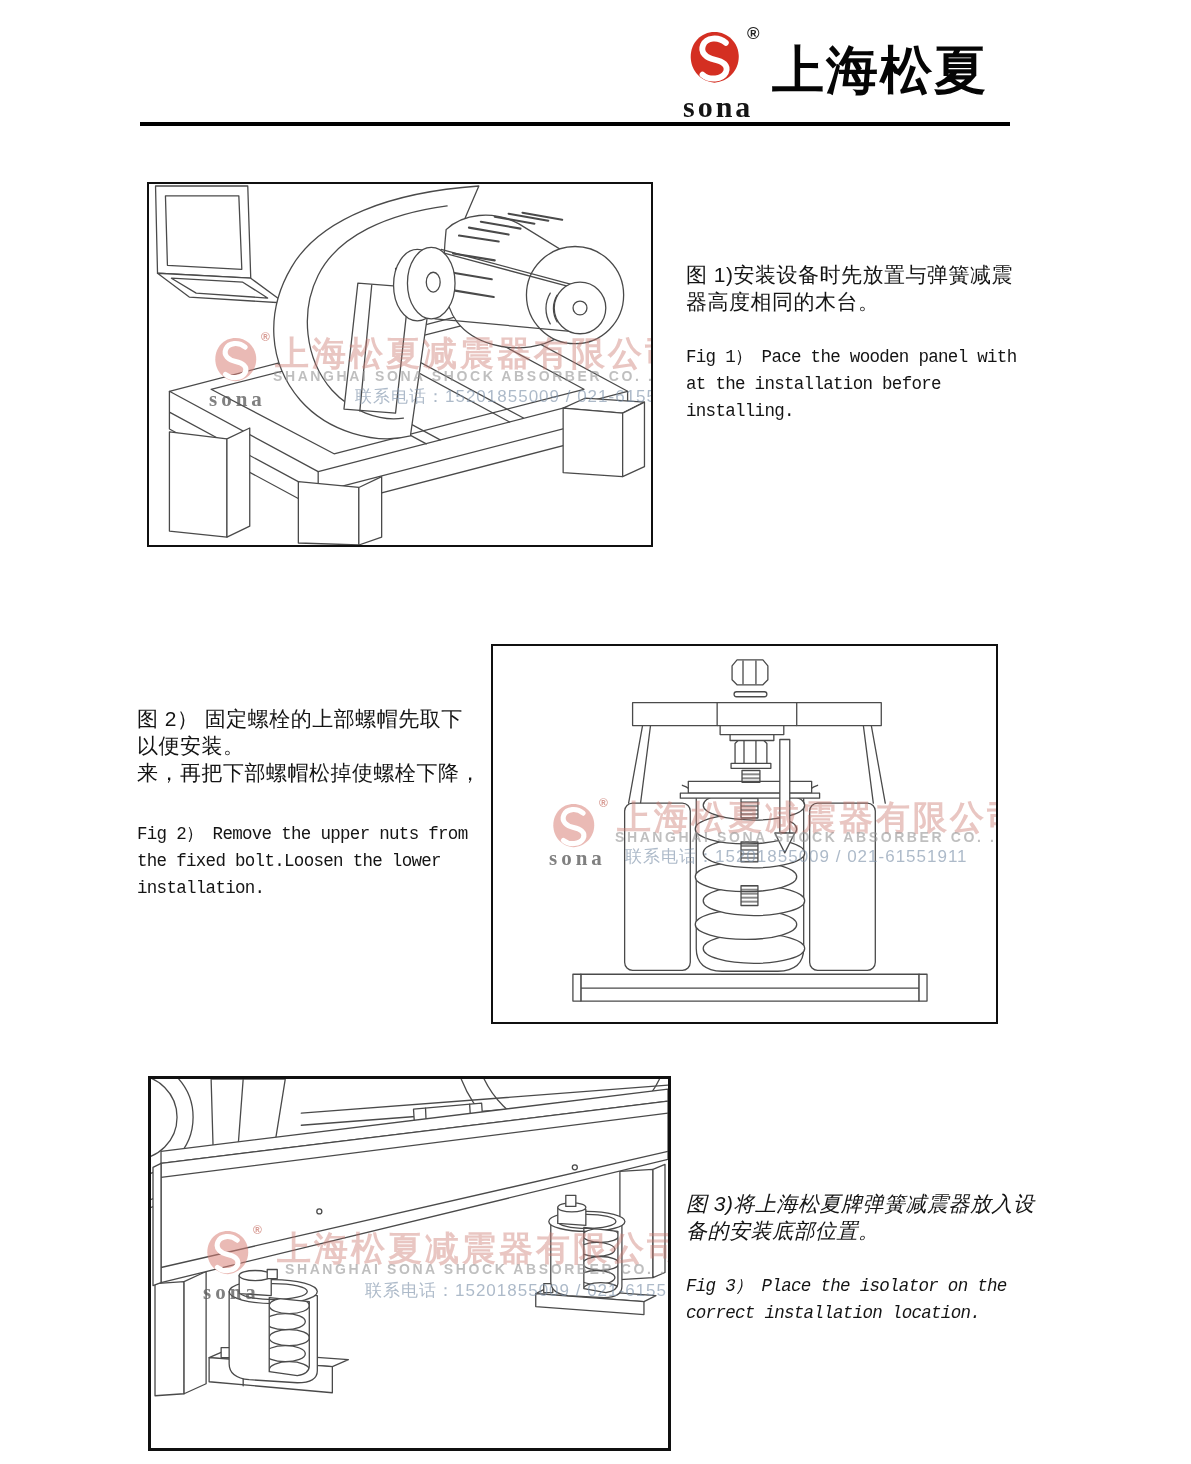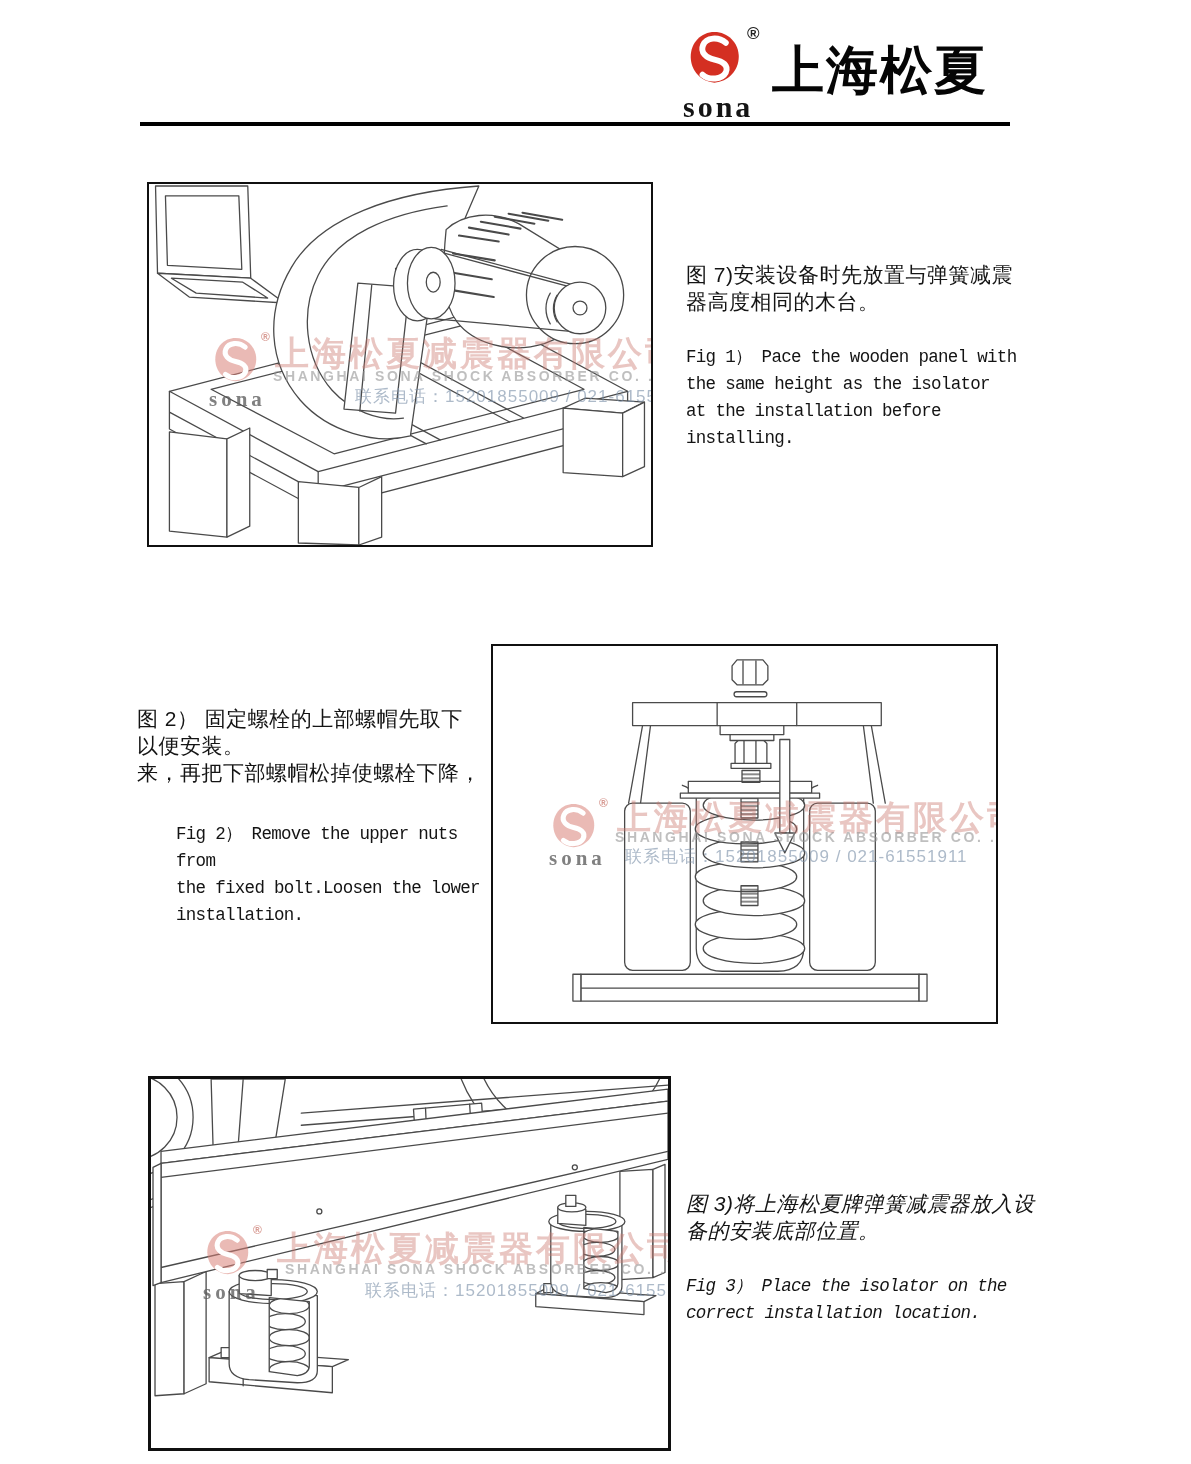--- a/index.html
+++ b/index.html
@@ -45,21 +45,21 @@
   #fig3 .wm-en{left:134px;top:182px;}   #fig3 .wm-ph{left:214px;top:200px;}
 
   
   .cap{position:absolute;}
   .cap .cn div{font-size:21px;line-height:27px;letter-spacing:0.5px;color:#141414;}
   .cap .en{margin-top:29px;}
   .cap .en div{font-family:"Liberation Mono",monospace;font-size:17.5px;line-height:27px;
                letter-spacing:-0.7px;color:#141414;}
   #cap1{left:686px;top:261px;width:336px;}
   #cap2{left:137px;top:705px;width:356px;}
-  #cap2 .en{margin-top:35px;margin-left:39px;}
+  #cap2 .en{margin-top:35px;}
   #cap3{left:686px;top:1190px;width:376px;font-style:italic;}
 </style>
 </head>
 <body>
 
 <div class="page">
 
   <div>
     <svg class="hdr-logo" width="54" height="58" viewBox="0 0 100 104">
       <path fill="#d42f22" d="M49,2 C74,2 94,22 94,48 C94,74 74,94 49,96 C24,94 5,74 5,48 C5,22 24,2 49,2 Z"></path>
@@ -123,26 +123,25 @@
       <div class="wm-reg">®</div>
       <div class="wm-sona">sona</div>
       <div class="wm-cn">上海松夏减震器有限公司</div>
       <div class="wm-en">SHANGHAI SONA SHOCK ABSORBER CO. . LTD</div>
       <div class="wm-ph">联系电话：15201855009 / 021-61551911</div>
     </div>
   </div>
 
   <div class="cap" id="cap1">
     <div class="cn">
-      <div>图 7)安装设备时先放置与弹簧减震</div>
+      <div>图 1)安装设备时先放置与弹簧减震</div>
       <div>器高度相同的木台。</div>
     </div>
     <div class="en">
       <div>Fig 1） Pace the wooden panel with</div>
-      <div>the same height as the isolator</div>
       <div>at the installation before</div>
       <div>installing.</div>
     </div>
   </div>
 
   <div class="cap" id="cap2">
     <div class="cn">
       <div>图 2） 固定螺栓的上部螺帽先取下</div>
       <div>以便安装。</div>
       <div>来，再把下部螺帽松掉使螺栓下降，</div>

